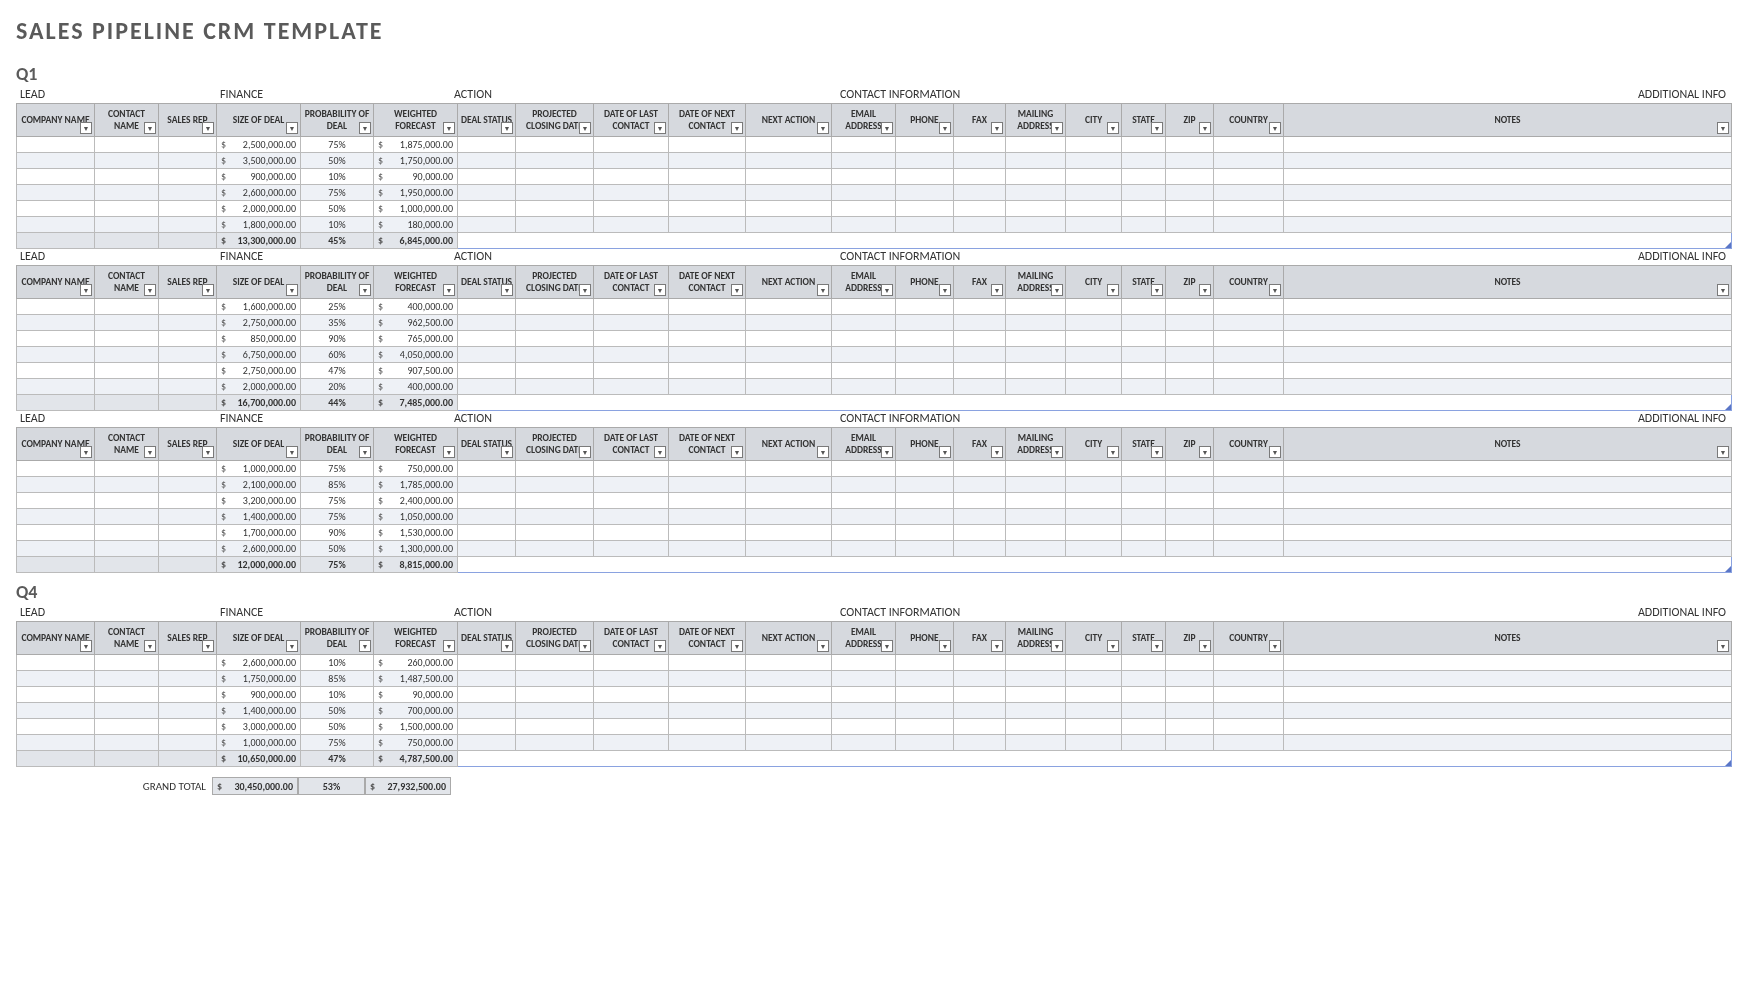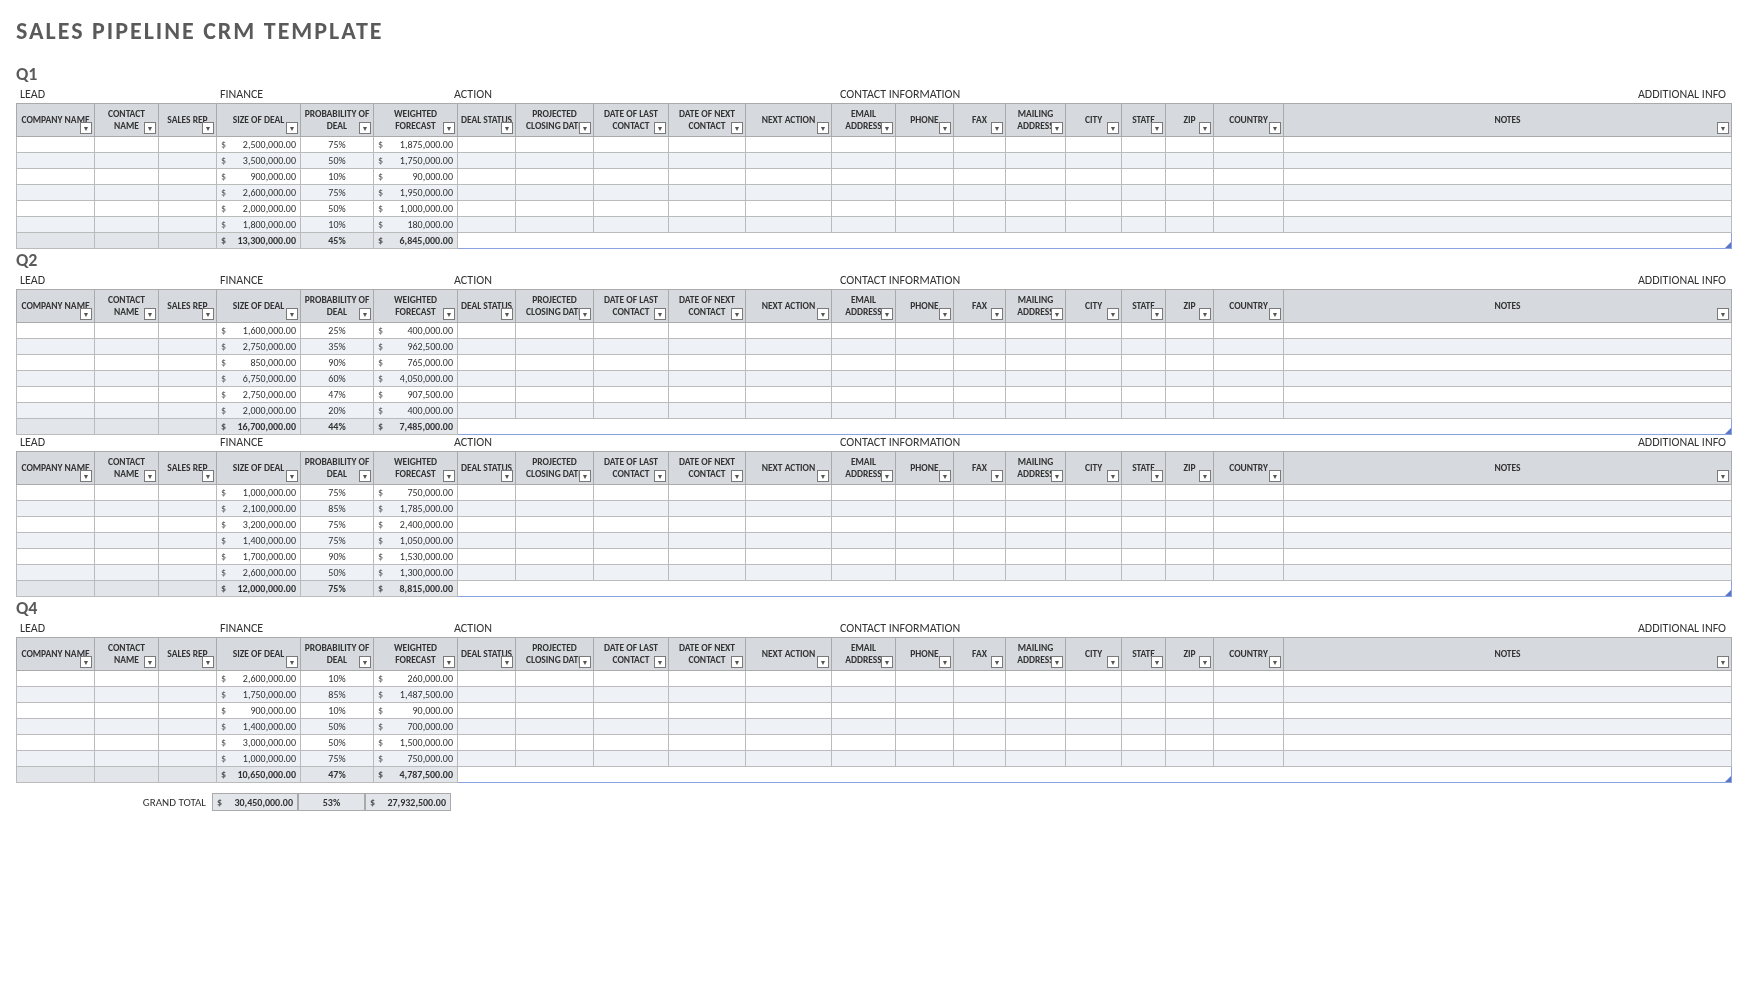--- a/index.html
+++ b/index.html
@@ -16,20 +16,21 @@
     font-size: 24px;
     font-weight: bold;
     letter-spacing: 2px;
     color: #5a5a5a;
     margin-bottom: 18px;
   }
   .quarter-label {
     font-size: 18px;
     font-weight: bold;
     color: #5a5a5a;
+    margin-top: 8px;
     margin-bottom: 2px;
   }
   .section-headers {
     display: flex;
     font-size: 12px;
     color: #333;
     margin-bottom: 2px;
   }
   .sh-lead  { width: 200px; padding-left: 4px; }
   .sh-fin   { width: 234px; padding-left: 4px; }
@@ -330,21 +331,20 @@
           <td></td>
           <td class="money"><span class="cur">$</span>13,300,000.00</td>
           <td class="pct">45%</td>
           <td class="money"><span class="cur">$</span>6,845,000.00</td>
           <td colspan="14" class="rel notes-wide">
             <span class="notes-handle"></span>
           </td>
         </tr>
       </tbody>
     </table>
-    <div class="quarter-label">Q2</div>
     <div class="section-headers">
     <div class="sh-lead">LEAD</div>
     <div class="sh-fin">FINANCE</div>
     <div class="sh-act">ACTION</div>
     <div class="sh-con">
        <div class="sh-con-left">CONTACT INFORMATION</div>
        <div class="sh-add">ADDITIONAL INFO</div>
     </div>
   </div>
     <table class="pipeline">

